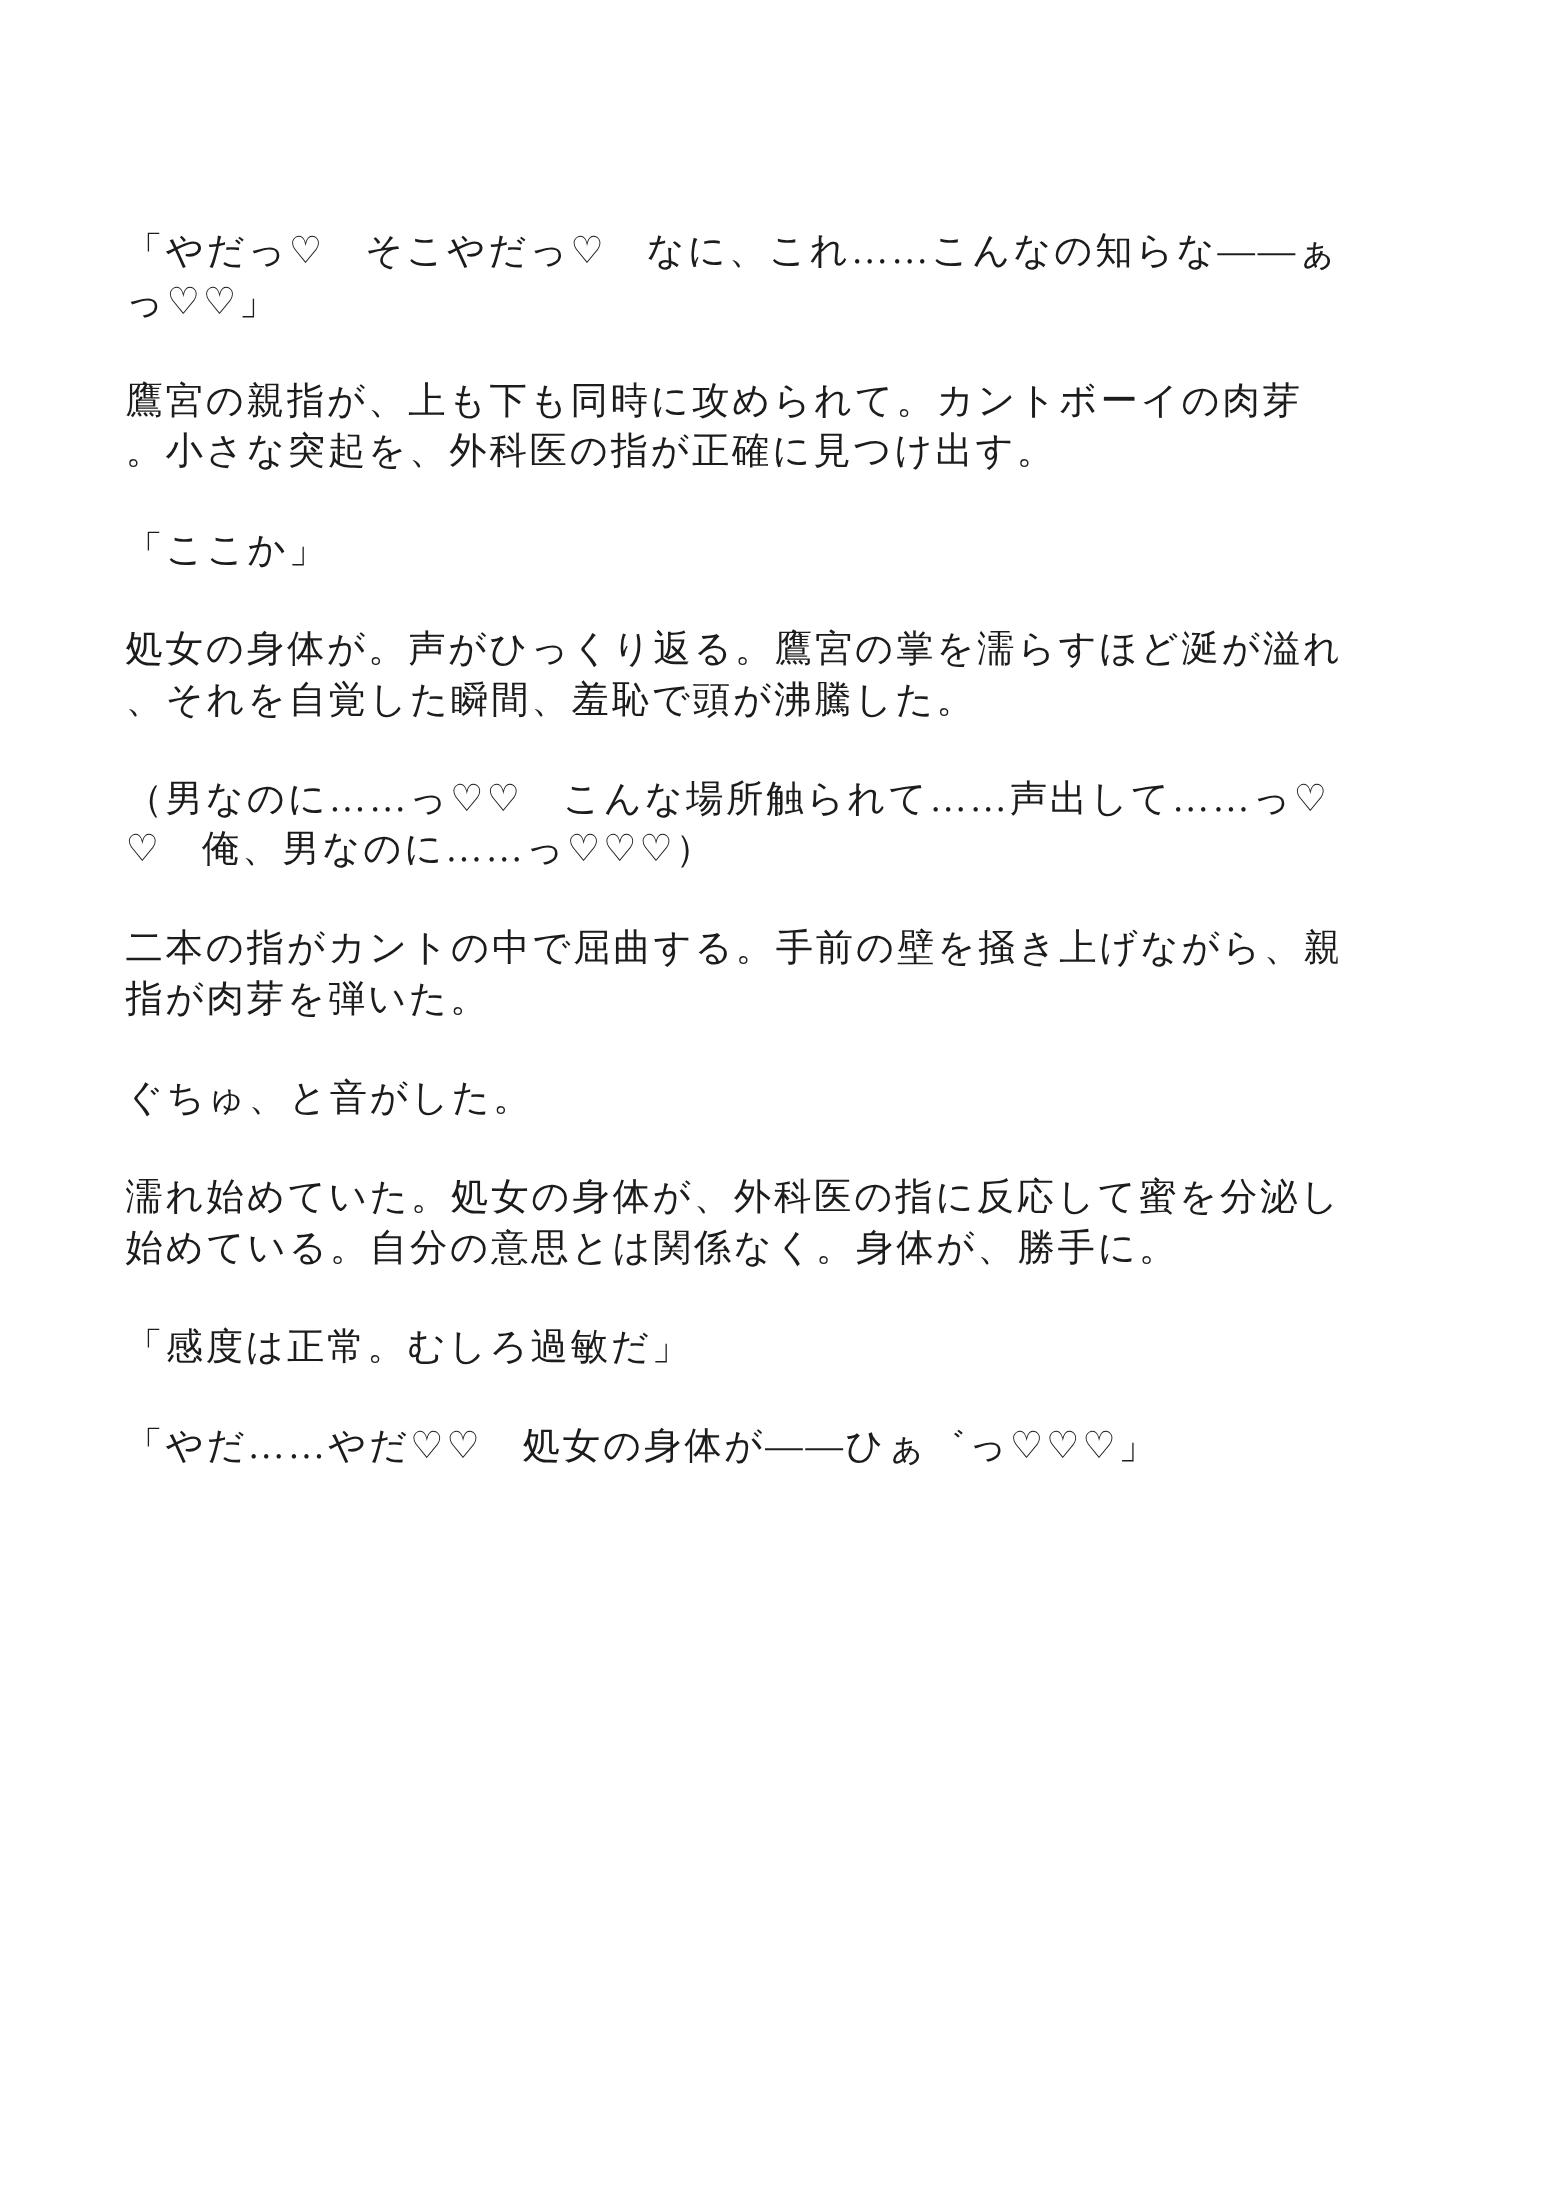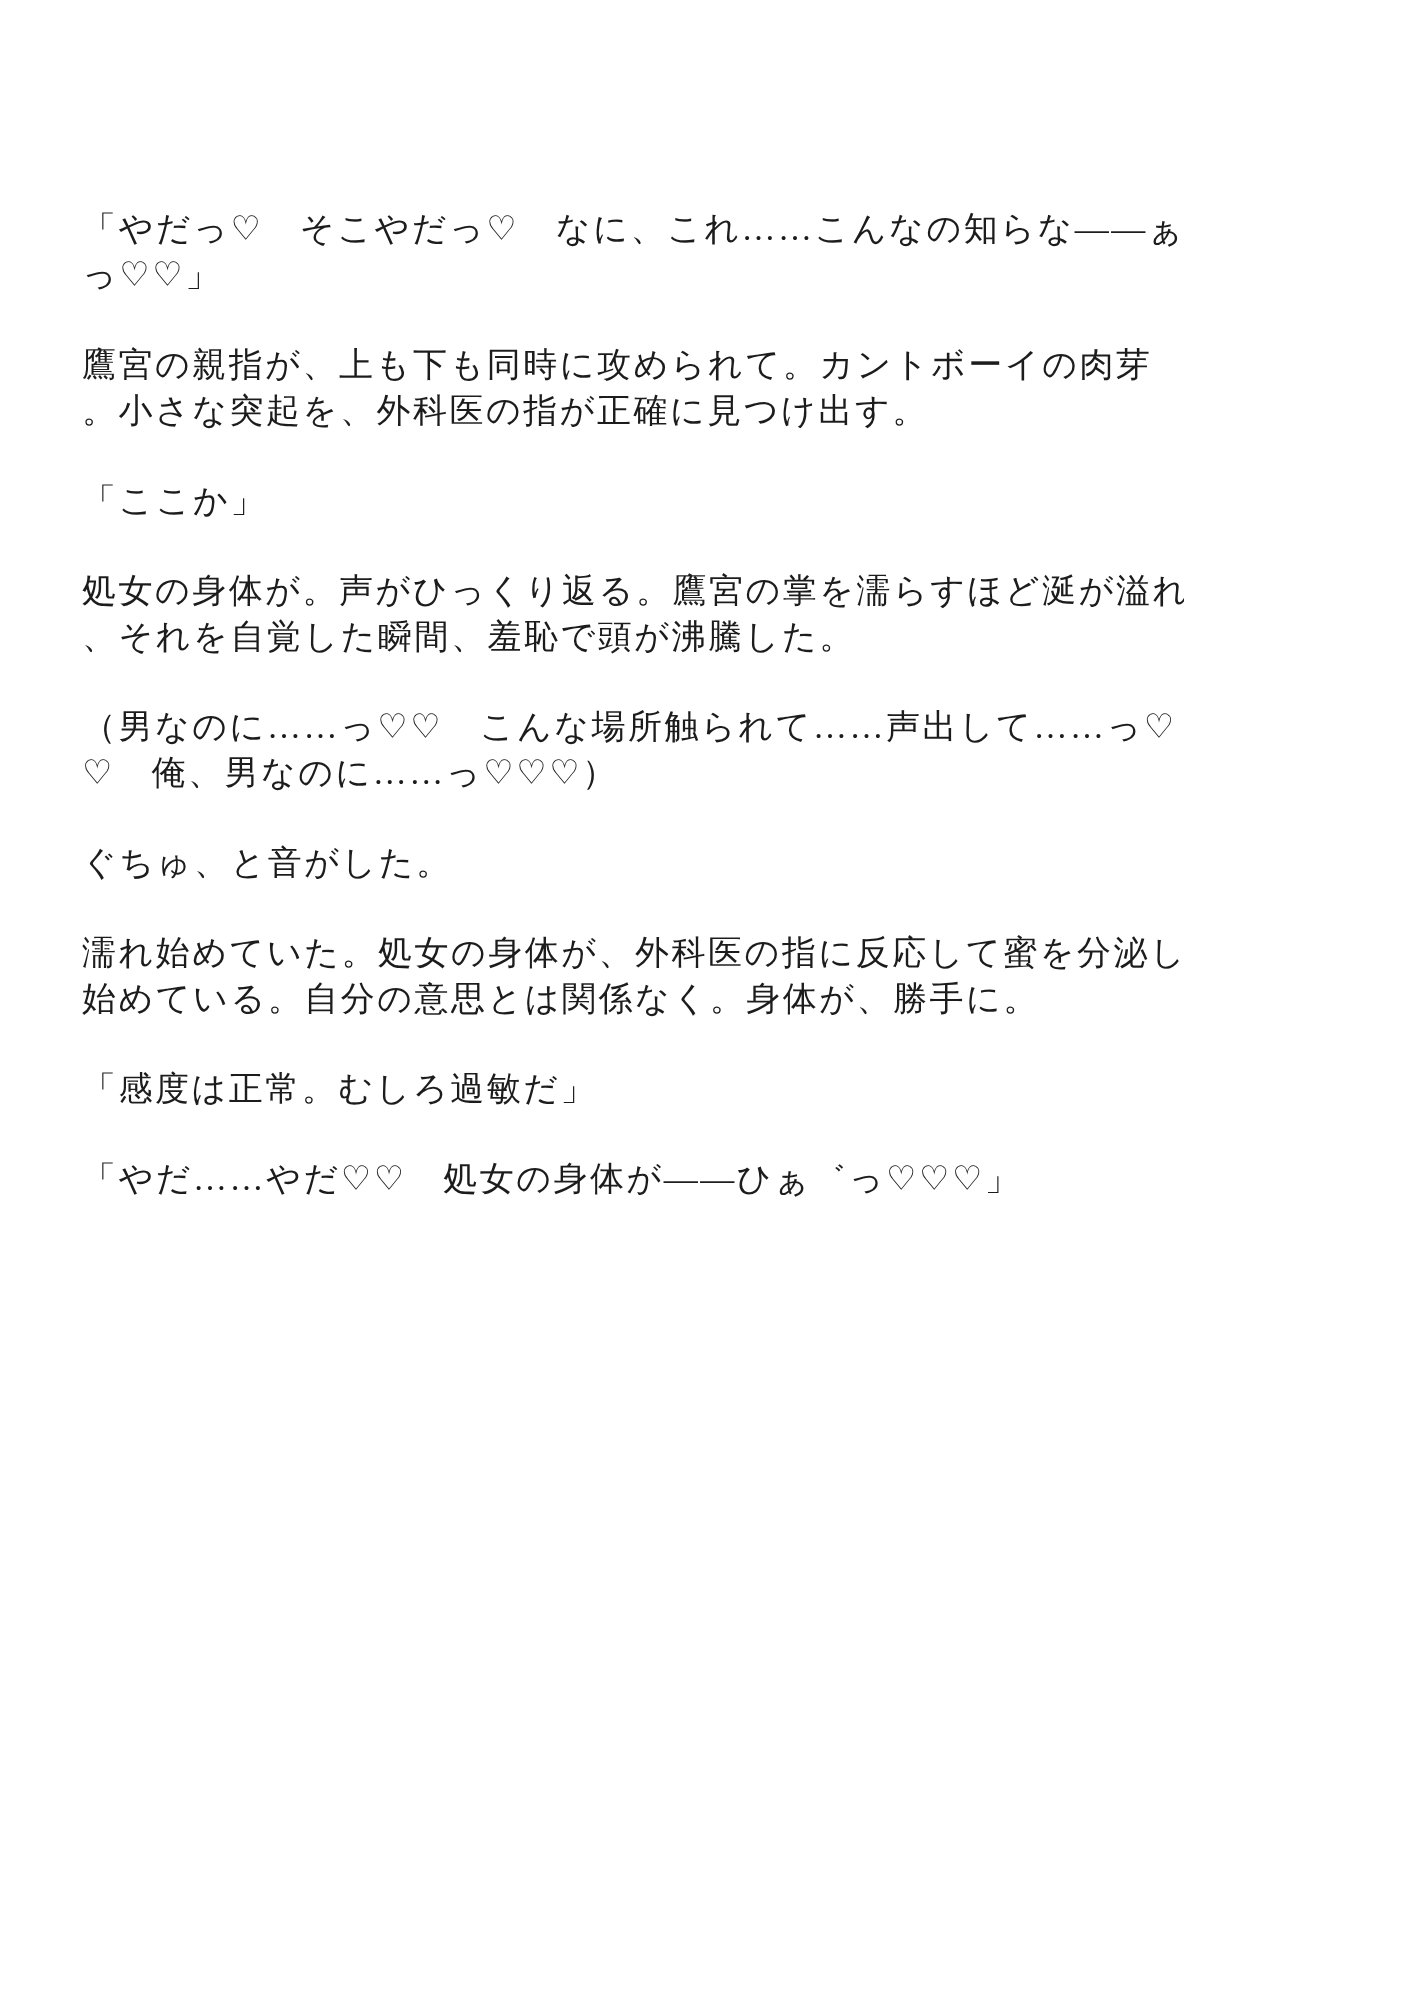--- a/index.html
+++ b/index.html
@@ -6,21 +6,21 @@
     margin: 0;
     padding: 0;
     background: #ffffff;
   }
   .page {
     position: relative;
     width: 1345px;
     height: 2000px;
     background: #ffffff;
     box-sizing: border-box;
-    padding: 206px 155px 0 82px;
+    padding: 206px 155px 0 114px;
     overflow: hidden;
     font-family: "Liberation Serif", "DejaVu Serif", serif;
   }
   .story {
     width: 1102px;
   }
   .story p {
     margin: 0 0 44px 0;
     font-size: 34px;
     line-height: 46px;
@@ -39,19 +39,21 @@
   <article class="story">
     <p>「やだっ♡　そこやだっ♡　なに、これ……こんなの知らな——ぁ
 っ♡♡」</p>
     <p>鷹宮の親指が、上も下も同時に攻められて。カントボーイの肉芽
 。小さな突起を、外科医の指が正確に見つけ出す。</p>
     <p>「ここか」</p>
     <p>処女の身体が。声がひっくり返る。鷹宮の掌を濡らすほど涎が溢れて
 、それを自覚した瞬間、羞恥で頭が沸騰した。</p>
     <p>（男なのに……っ♡♡　こんな場所触られて……声出して……っ♡
 ♡　俺、男なのに……っ♡♡♡）</p>
+    <p>二本の指がカントの中で屈曲する。手前の壁を掻き上げながら、親
+指が肉芽を弾いた。</p>
     <p>ぐちゅ、と音がした。</p>
     <p>濡れ始めていた。処女の身体が、外科医の指に反応して蜜を分泌し
 始めている。自分の意思とは関係なく。身体が、勝手に。</p>
     <p>「感度は正常。むしろ過敏だ」</p>
     <p>「やだ……やだ♡♡　処女の身体が——ひぁ゛っ♡♡♡」</p>
   </article>
 </div>
 
 </body></html>

